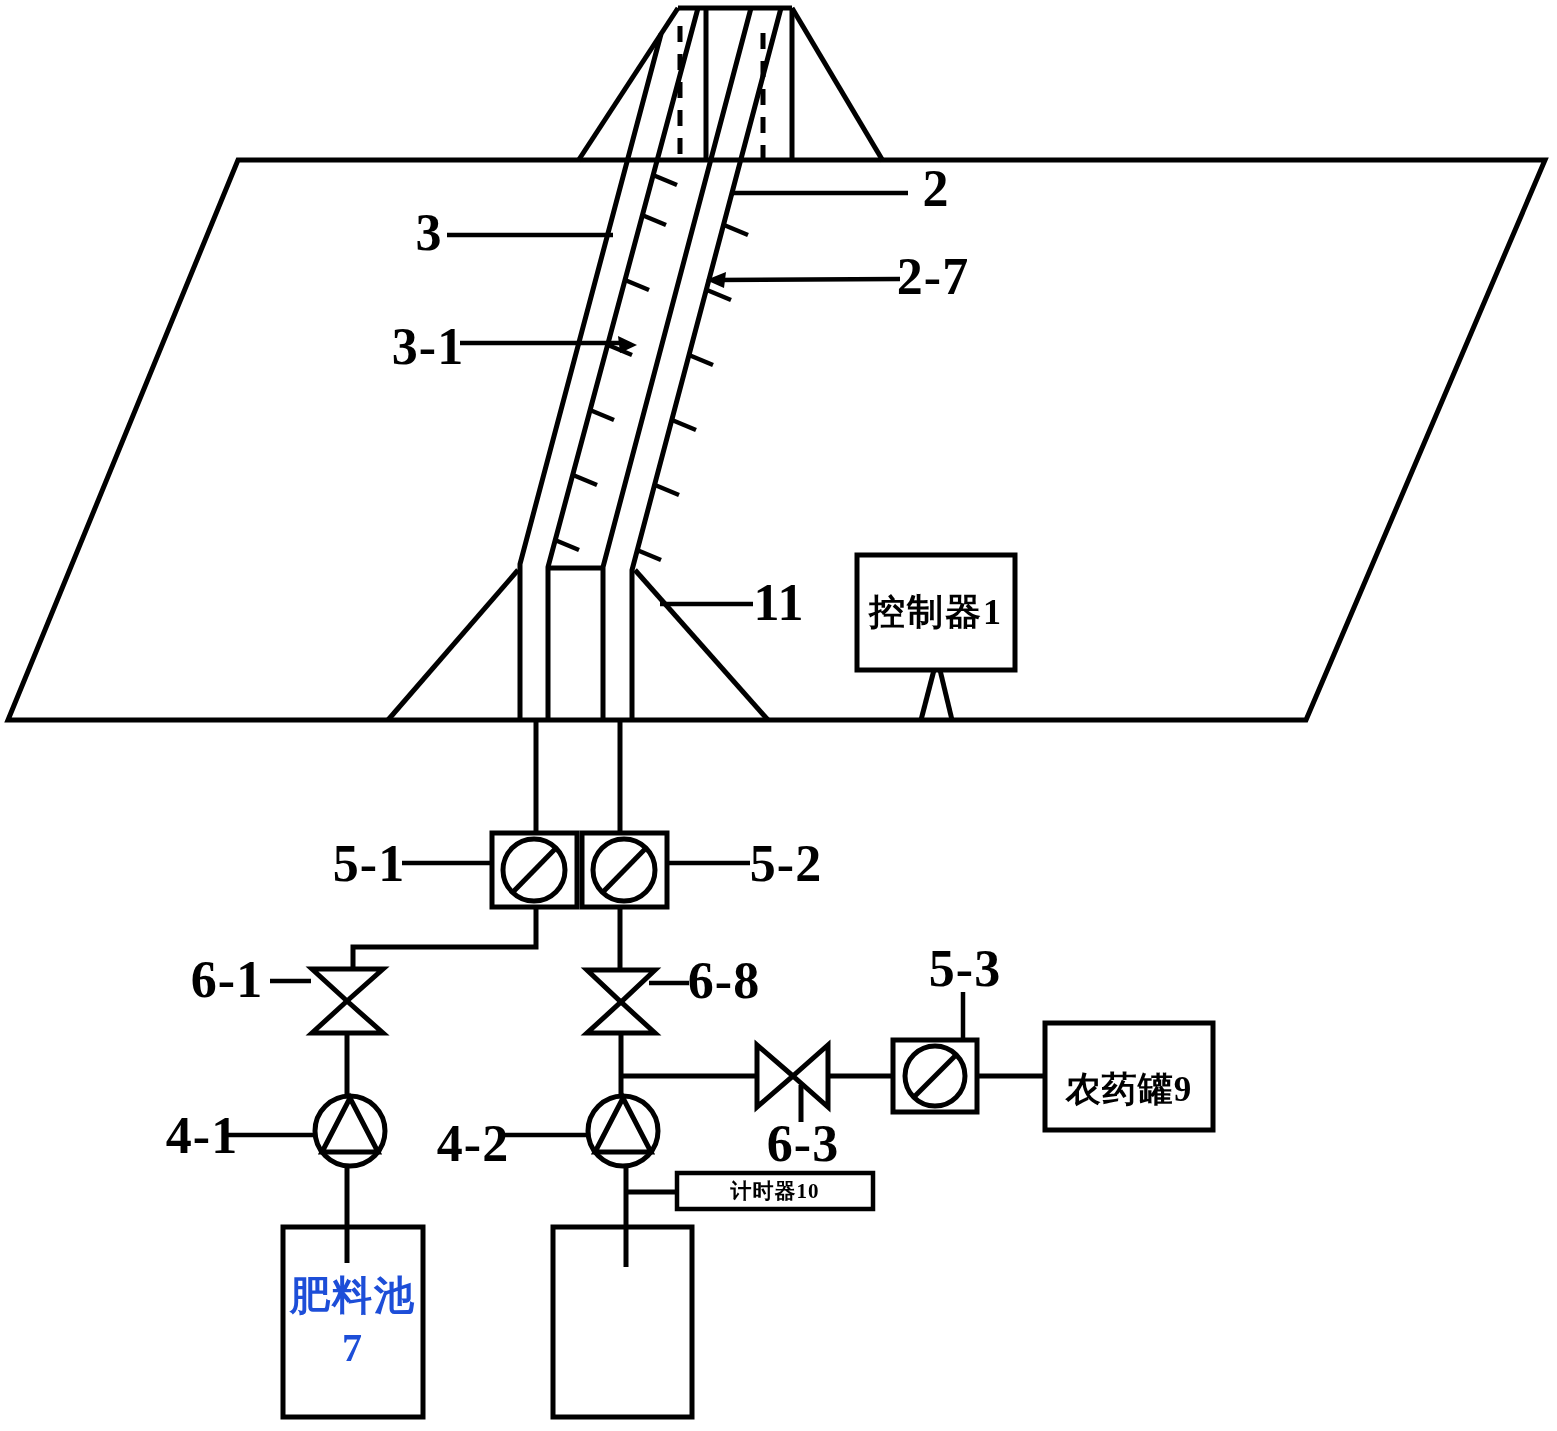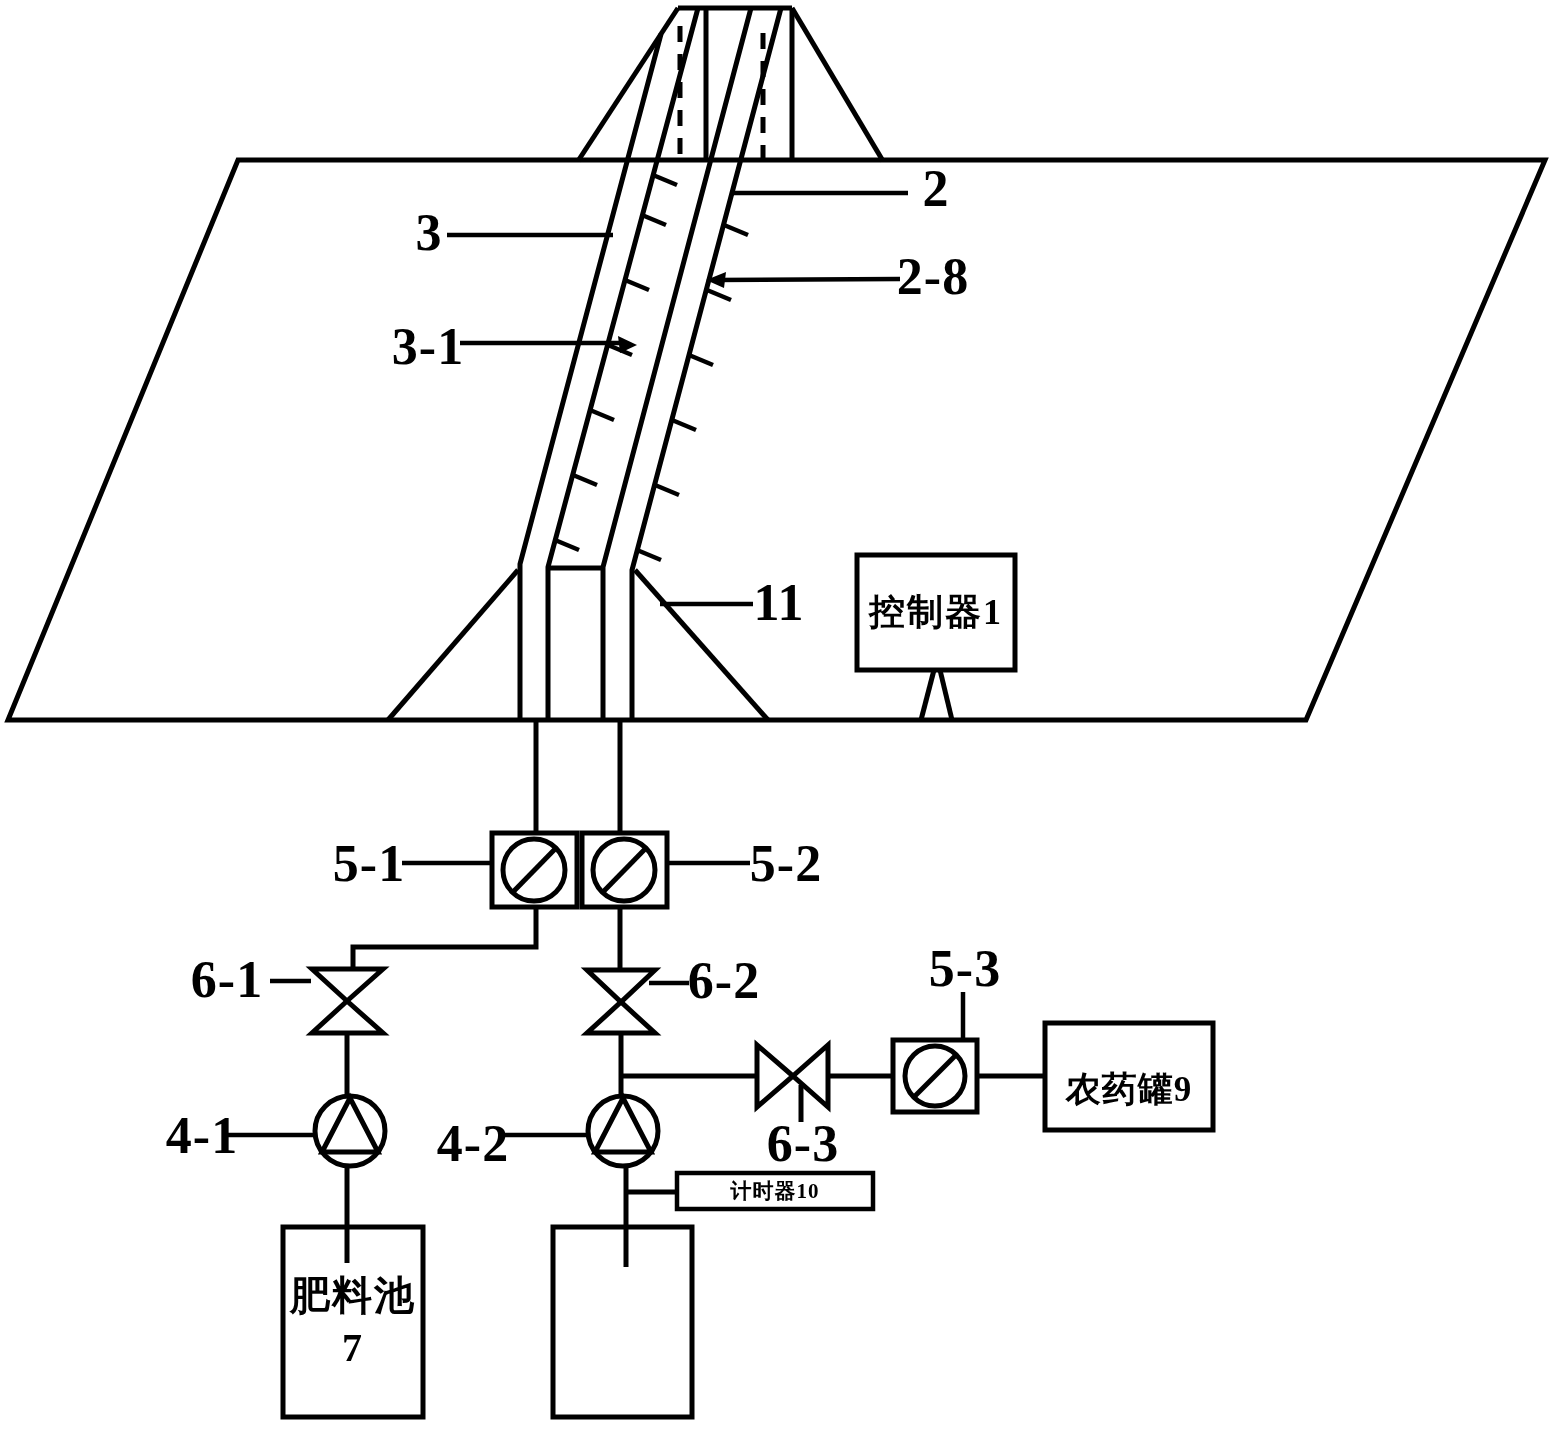--- a/index.html
+++ b/index.html
@@ -5,21 +5,21 @@
   html,body{margin:0;padding:0;background:#ffffff;}
   .stage{position:relative;width:1557px;height:1431px;background:#ffffff;overflow:hidden;}
   .stage svg{position:absolute;left:0;top:0;}
   .lbl{position:absolute;transform:translate(-50%,-50%);color:#000;
        font-family:"Liberation Serif",serif;font-weight:bold;white-space:nowrap;
        line-height:1;}
   .num{font-size:52px;letter-spacing:1px;}
   .cjk36{font-size:36px;letter-spacing:2px;}
   .cjk35{font-size:35px;letter-spacing:1px;}
   .cjk32{font-size:21px;letter-spacing:1px;}
-  .tank-text{position:absolute;transform:translate(-50%,-50%);color:#000000;text-align:center;
+  .tank-text{position:absolute;transform:translate(-50%,-50%);color:#1d4ed8;text-align:center;
        font-family:"Liberation Serif",serif;font-weight:bold;font-size:40px;line-height:1.3;
        letter-spacing:2px;white-space:nowrap;}
 </style>
 </head>
 <body>
 
 <div class="stage">
 
 <svg width="1557" height="1431" viewBox="0 0 1557 1431" fill="none" stroke="#000" stroke-width="5" stroke-linejoin="miter">
 
@@ -167,27 +167,27 @@
     <path d="M270,981 L311,981"></path>
     <path d="M649,983 L689,983"></path>
     <path d="M222,1135 L314,1135"></path>
     <path d="M505,1135 L587,1135"></path>
   </g>
 </svg>
 
 <div class="lbl num" style="left:429px;top:233px;">3</div>
 <div class="lbl num" style="left:428px;top:347px;">3-1</div>
 <div class="lbl num" style="left:936px;top:189px;">2</div>
-<div class="lbl num" style="left:933px;top:277px;">2-8</div>
+<div class="lbl num" style="left:933px;top:277px;">2-7</div>
 <div class="lbl num" style="left:779px;top:603px;">11</div>
 <div class="lbl num" style="left:369px;top:864px;">5-1</div>
 <div class="lbl num" style="left:786px;top:864px;">5-2</div>
 <div class="lbl num" style="left:965px;top:969px;">5-3</div>
 <div class="lbl num" style="left:227px;top:980px;">6-1</div>
-<div class="lbl num" style="left:724px;top:981px;">6-2</div>
+<div class="lbl num" style="left:724px;top:981px;">6-8</div>
 <div class="lbl num" style="left:803px;top:1144px;">6-3</div>
 <div class="lbl num" style="left:202px;top:1136px;">4-1</div>
 <div class="lbl num" style="left:473px;top:1136px;margin-top:8px;">4-2</div>
 
 <div class="lbl cjk36" style="left:936px;top:612px;">控制器1</div>
 <div class="lbl cjk32" style="left:775px;top:1191px;">计时器10</div>
 <div class="lbl cjk35" style="left:1129px;top:1076px;margin-top:13px;">农药罐9</div>
 
 <div class="tank-text" style="left:353px;top:1322px;">
   <div>肥料池</div>

